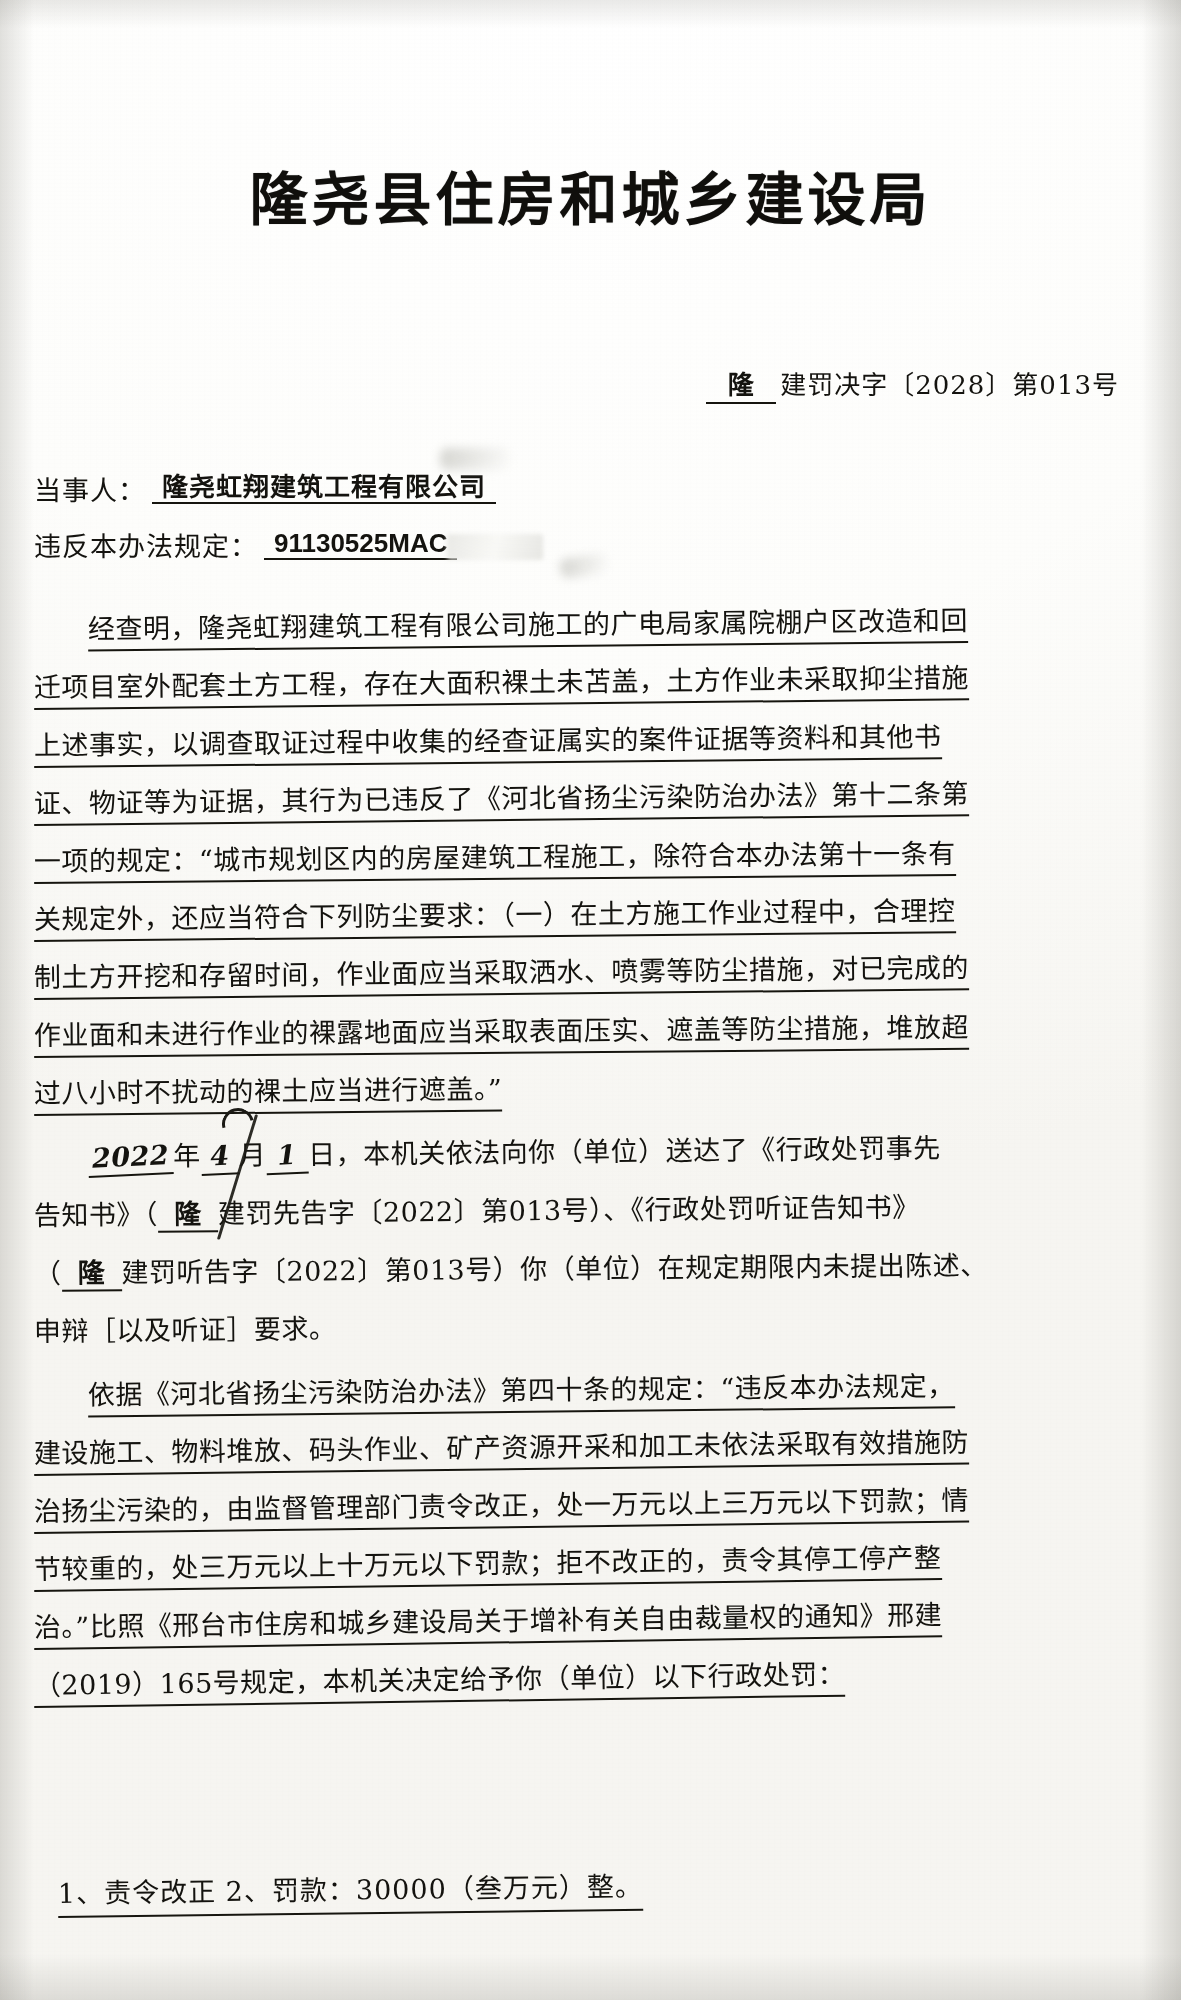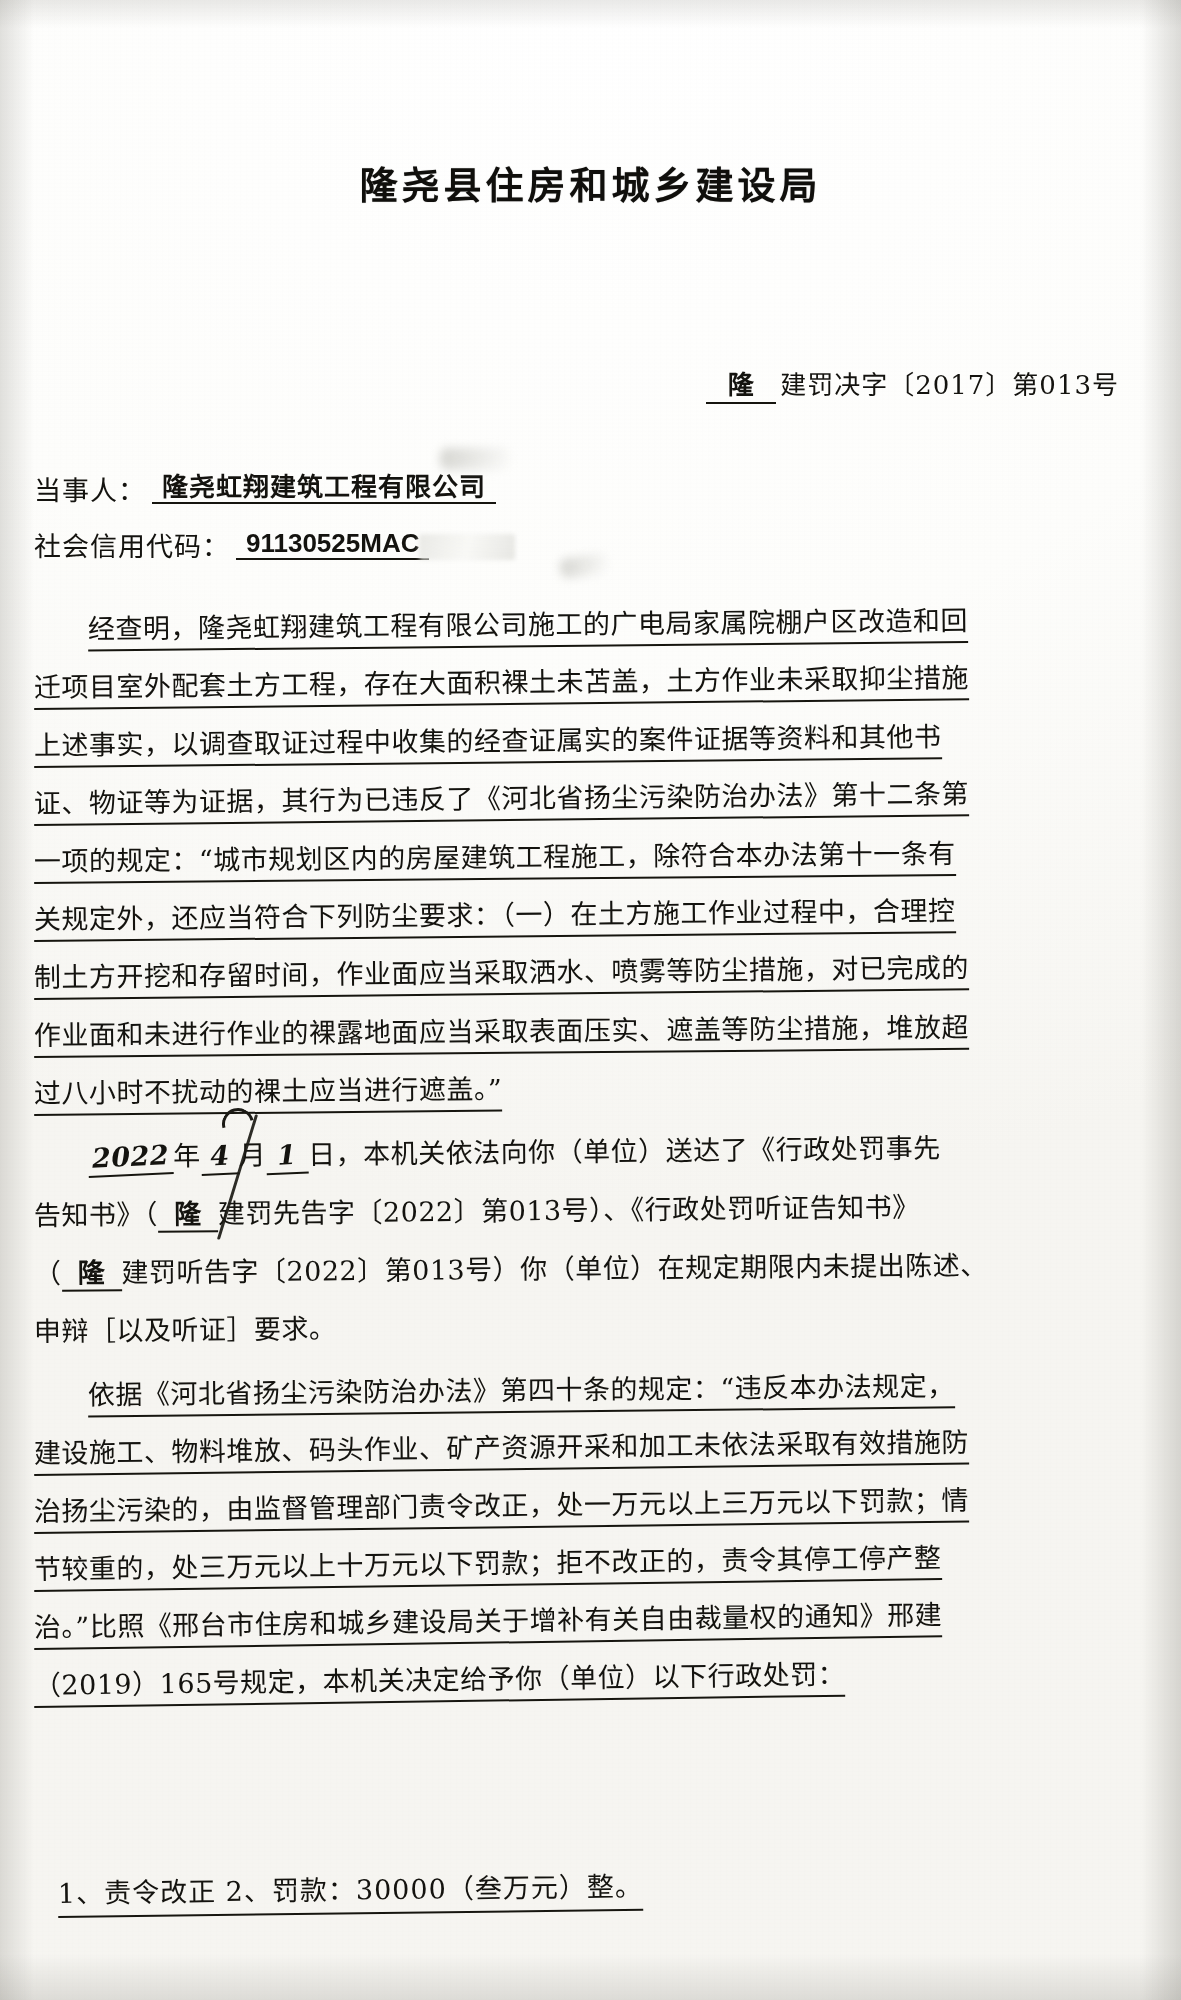--- a/index.html
+++ b/index.html
@@ -56,21 +56,21 @@
   .title-block {
     position: absolute;
     left: 0;
     right: 0;
     top: 160px;
     text-align: center;
   }
   .doc-title-line {
     font-family: "DejaVu Sans", "Liberation Sans", sans-serif;
     font-weight: 700;
-    font-size: 38px;
+    font-size: 58px;
     letter-spacing: 4px;
     line-height: 1.38;
     color: #100f0c;
     text-shadow: 0 0 1px rgba(0,0,0,.35);
   }
   .doc-title-line.second {
     letter-spacing: 5px;
   }
 
   .docnum-row {
@@ -247,33 +247,33 @@
 <div id="scan-edge-top"></div>
 <div id="scan-edge-bottom"></div>
 
 <div id="doc">
 
   <div class="title-block">
     <div class="doc-title-line">隆尧县住房和城乡建设局</div>
   </div>
 
   <div class="docnum-row">
-    <span class="blank-fill">隆</span><span>建罚决字〔2017〕第013号</span>
+    <span class="blank-fill">隆</span><span>建罚决字〔2028〕第013号</span>
   </div>
 
   <div class="party-block">
 
     <div class="party-row">
       <span class="party-label">当事人：</span>
       <span class="party-value">隆尧虹翔建筑工程有限公司</span>
     </div>
 
 
     <div class="party-row">
-      <span class="party-label">社会信用代码：</span>
+      <span class="party-label">违反本办法规定：</span>
       <span class="party-value code">91130525MAC</span>
       <span class="redact rcode"></span>
     </div>
   </div>
 
   <div class="smudge-blob" style="left:440px; top:448px; width:70px; height:22px;"></div>
   <div class="smudge-blob" style="left:560px; top:556px; width:48px; height:20px; transform:rotate(-8deg);"></div>
 
   <div class="body-lines">
 

